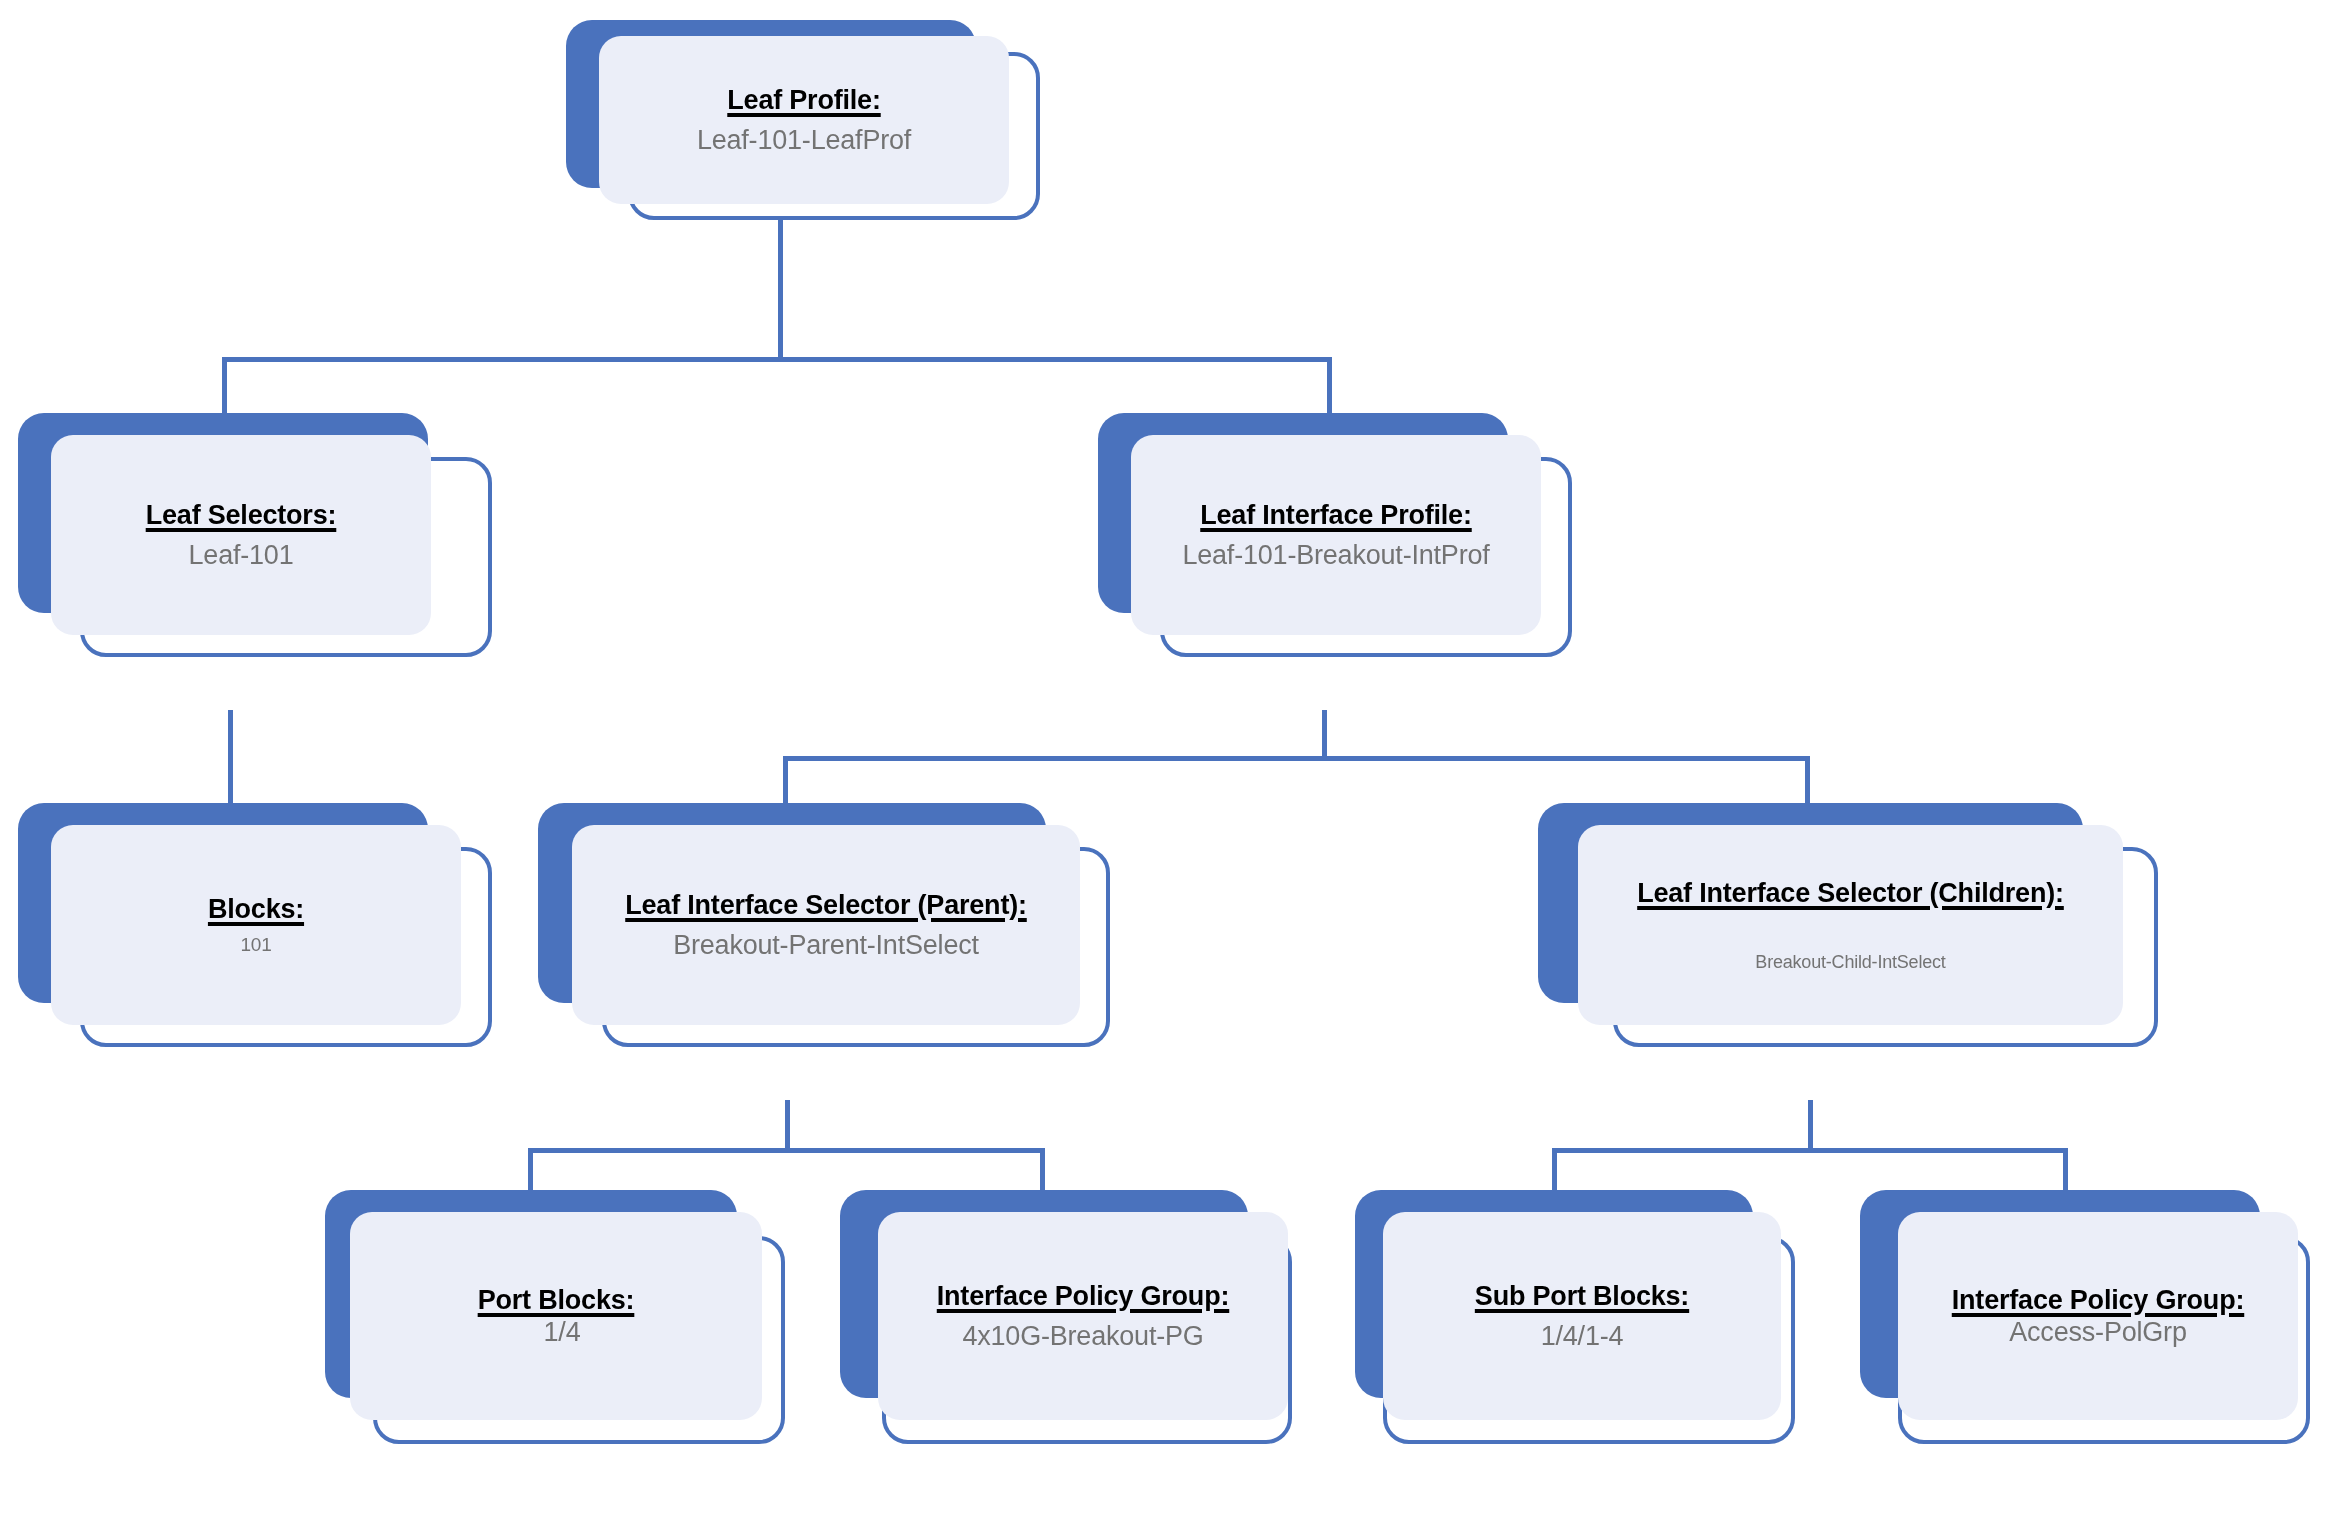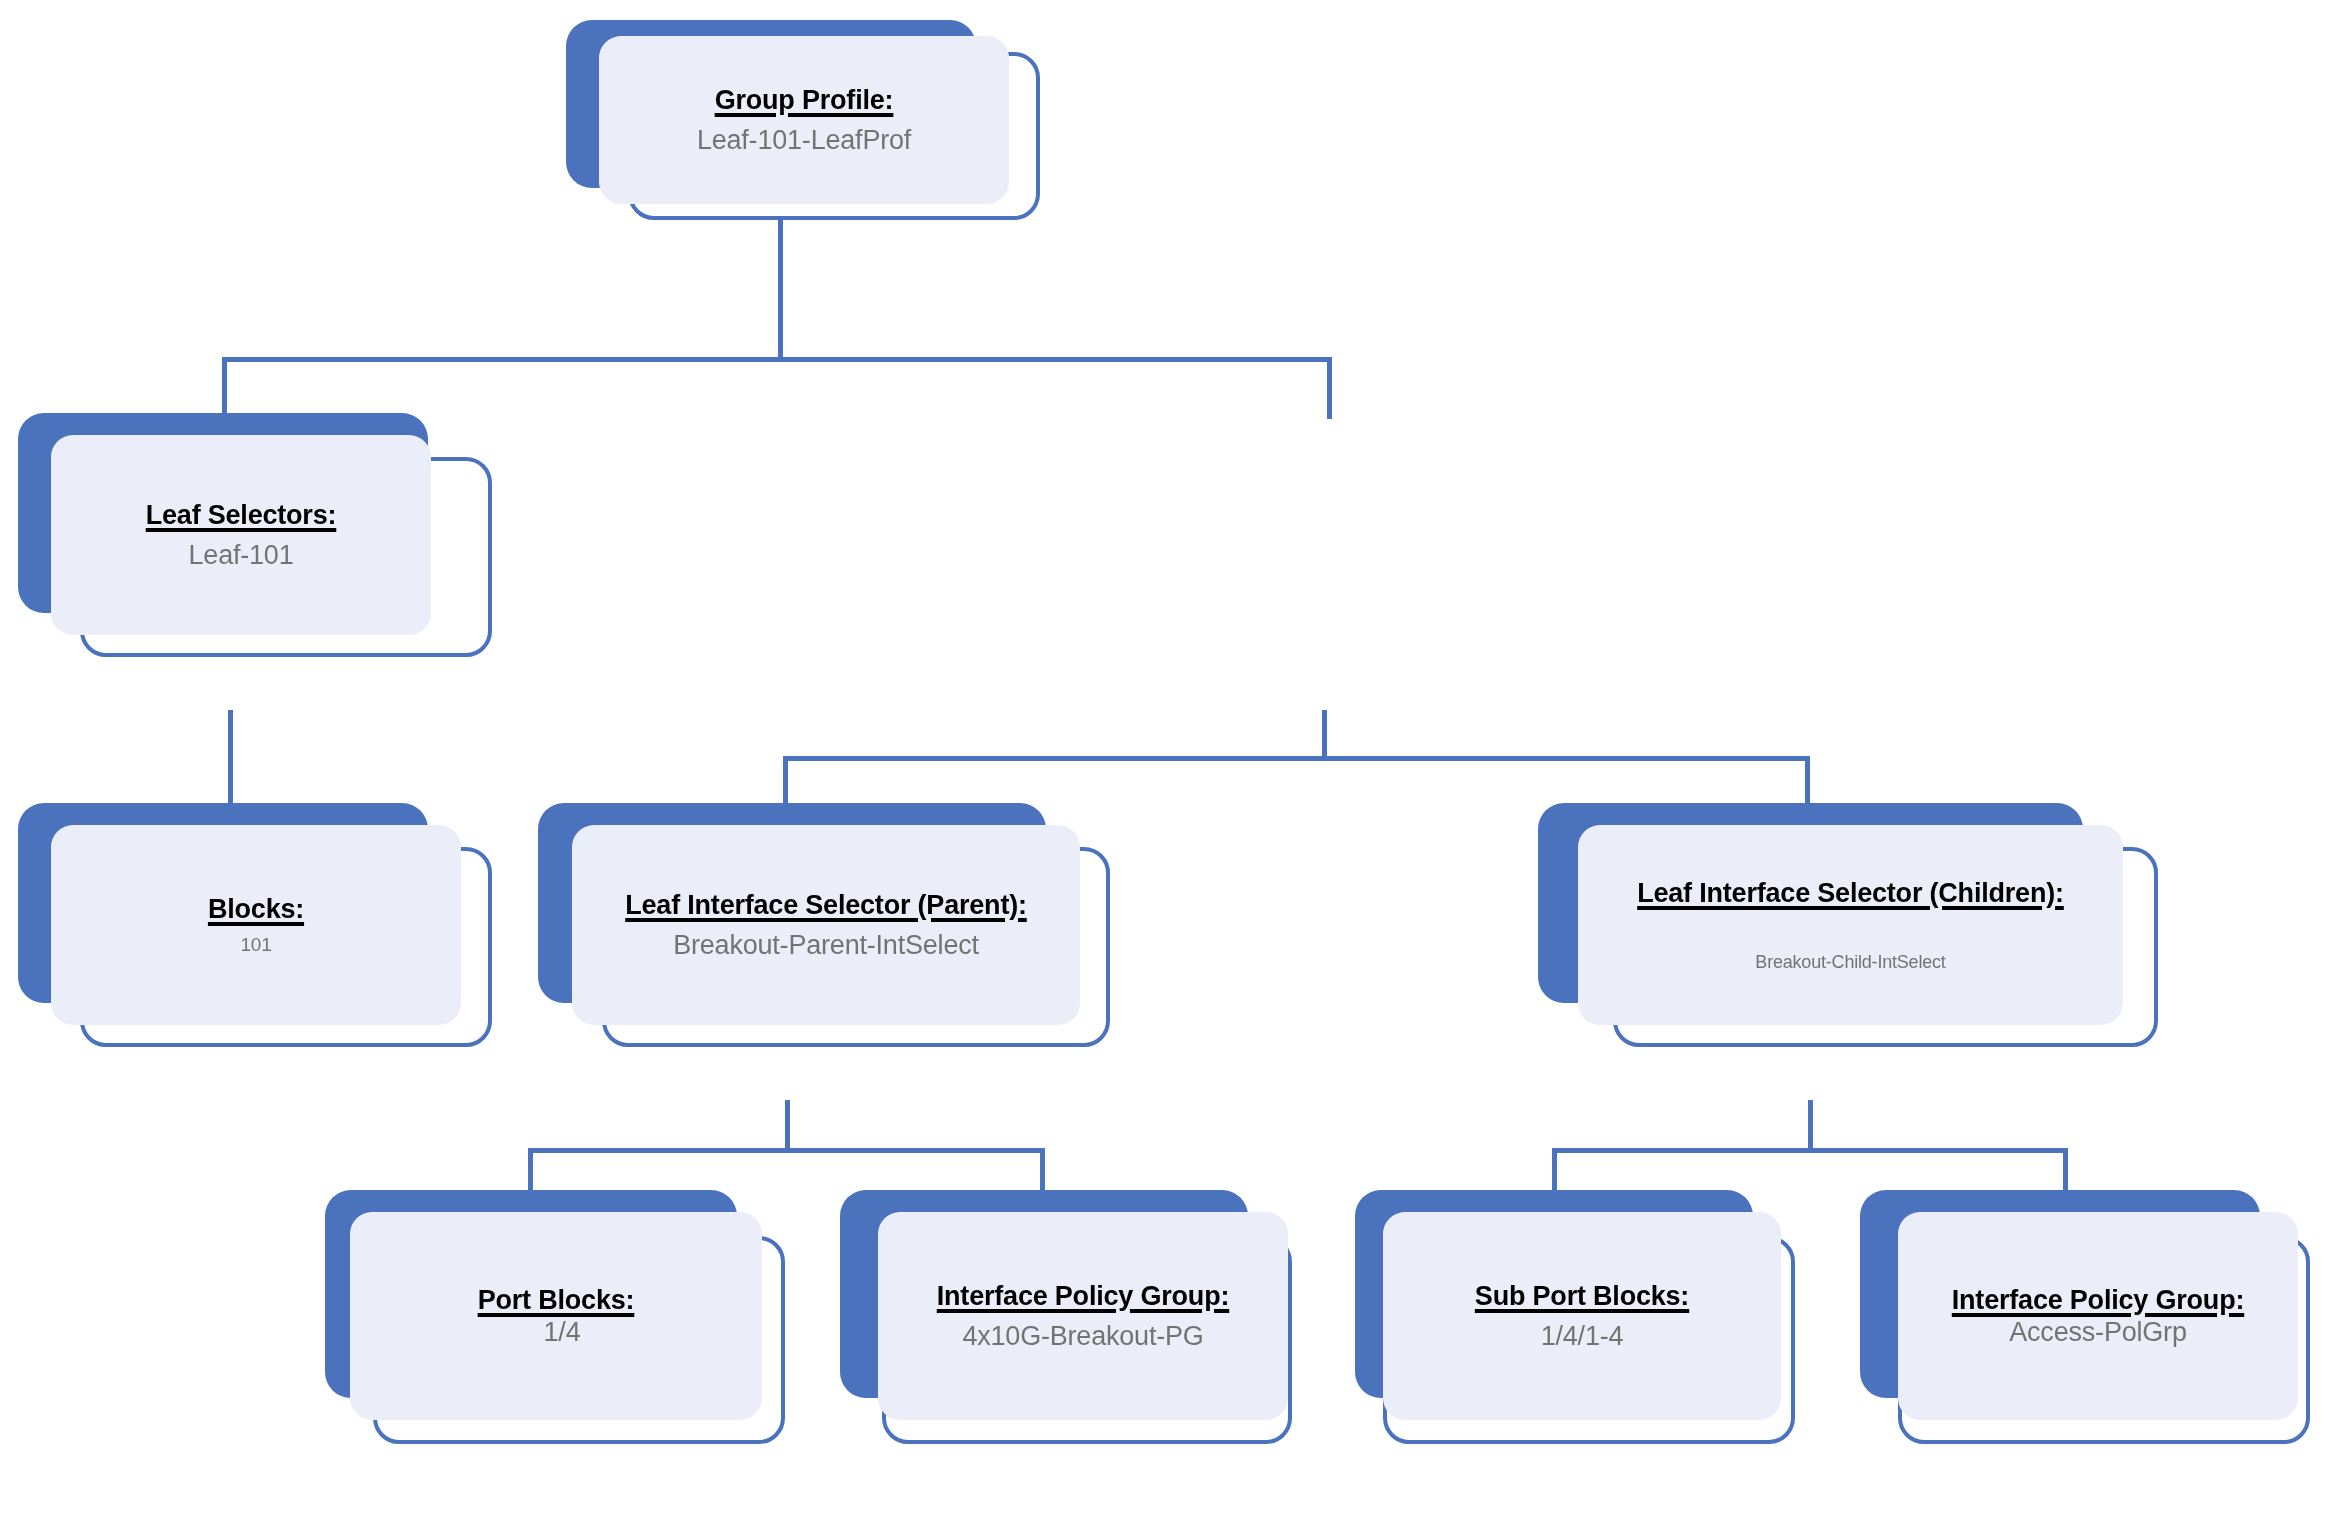--- a/index.html
+++ b/index.html
@@ -87,34 +87,42 @@
 
   <div class="conn v" style="left:1808px; top:1100px; height:52px;"></div>
   <div class="conn h" style="left:1552px; top:1148px; width:516px;"></div>
   <div class="conn v" style="left:1552px; top:1148px; height:55px;"></div>
   <div class="conn v" style="left:2063px; top:1148px; height:55px;"></div>
 
   <div class="node" style="left:566px; top:20px; width:474px; height:200px;">
     <div class="layer back" style="width:410px;height:168px;"></div>
     <div class="layer front" style="left:62px;top:32px;width:412px;height:168px;"></div>
     <div class="layer face" style="left:33px;top:16px;width:410px;height:168px;">
-      <div class="ttl" style="font-size:27px;">Group Profile:</div>
+      <div class="ttl" style="font-size:27px;">Leaf Profile:</div>
       <div class="val" style="font-size:27px;">Leaf-101-LeafProf</div>
     </div>
   </div>
 
   <div class="node" style="left:18px; top:413px; width:474px; height:300px;">
     <div class="layer back" style="width:410px;height:200px;"></div>
     <div class="layer front" style="left:62px;top:44px;width:412px;height:200px;"></div>
     <div class="layer face" style="left:33px;top:22px;width:380px;height:200px;">
       <div class="ttl" style="font-size:27px;">Leaf Selectors:</div>
       <div class="val" style="font-size:27px;">Leaf-101</div>
     </div>
   </div>
 
+  <div class="node" style="left:1098px; top:413px; width:474px; height:300px;">
+    <div class="layer back" style="width:410px;height:200px;"></div>
+    <div class="layer front" style="left:62px;top:44px;width:412px;height:200px;"></div>
+    <div class="layer face" style="left:33px;top:22px;width:410px;height:200px;">
+      <div class="ttl" style="font-size:27px;">Leaf Interface Profile:</div>
+      <div class="val" style="font-size:27px;">Leaf-101-Breakout-IntProf</div>
+    </div>
+  </div>
 
   <div class="node" style="left:18px; top:803px; width:474px; height:300px;">
     <div class="layer back" style="width:410px;height:200px;"></div>
     <div class="layer front" style="left:62px;top:44px;width:412px;height:200px;"></div>
     <div class="layer face" style="left:33px;top:22px;width:410px;height:200px;">
       <div class="ttl" style="font-size:27px;">Blocks:</div>
       <div class="val" style="font-size:19px;">101</div>
     </div>
   </div>
 

